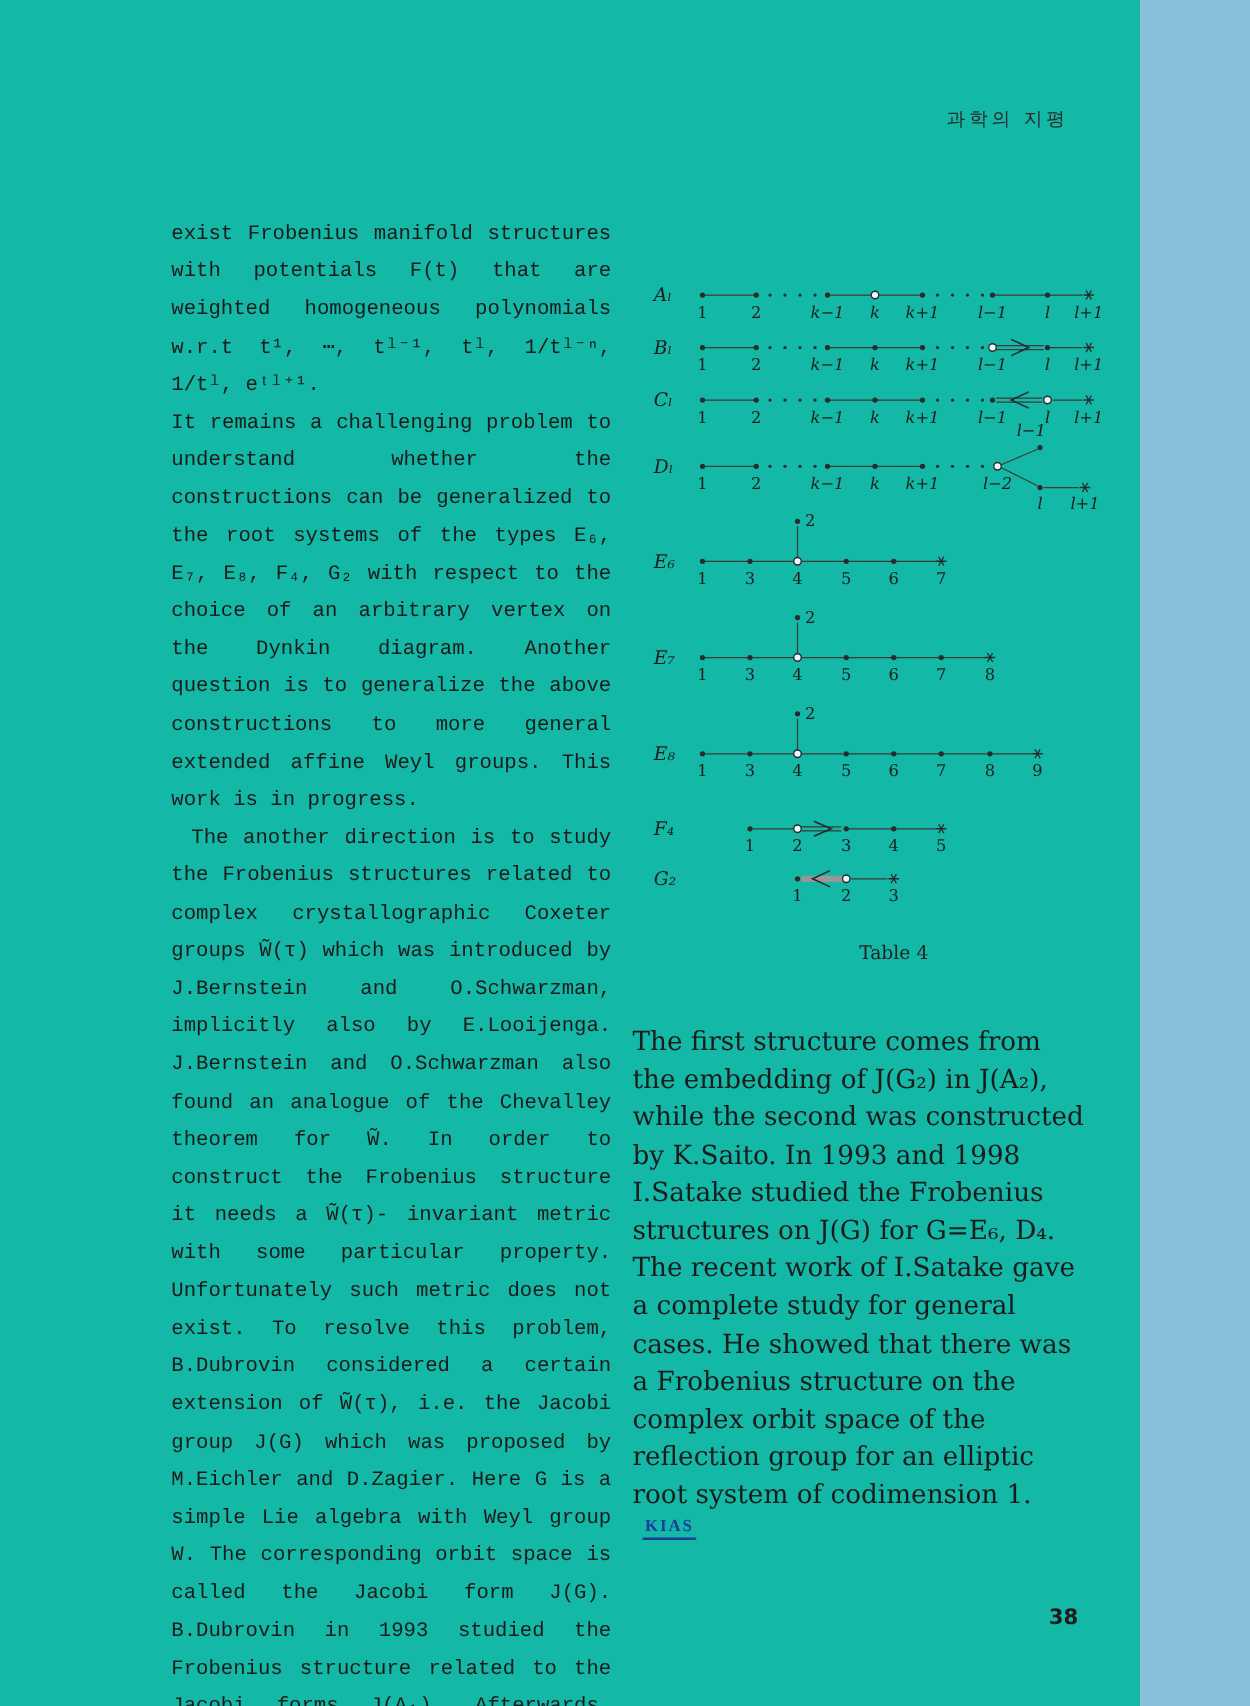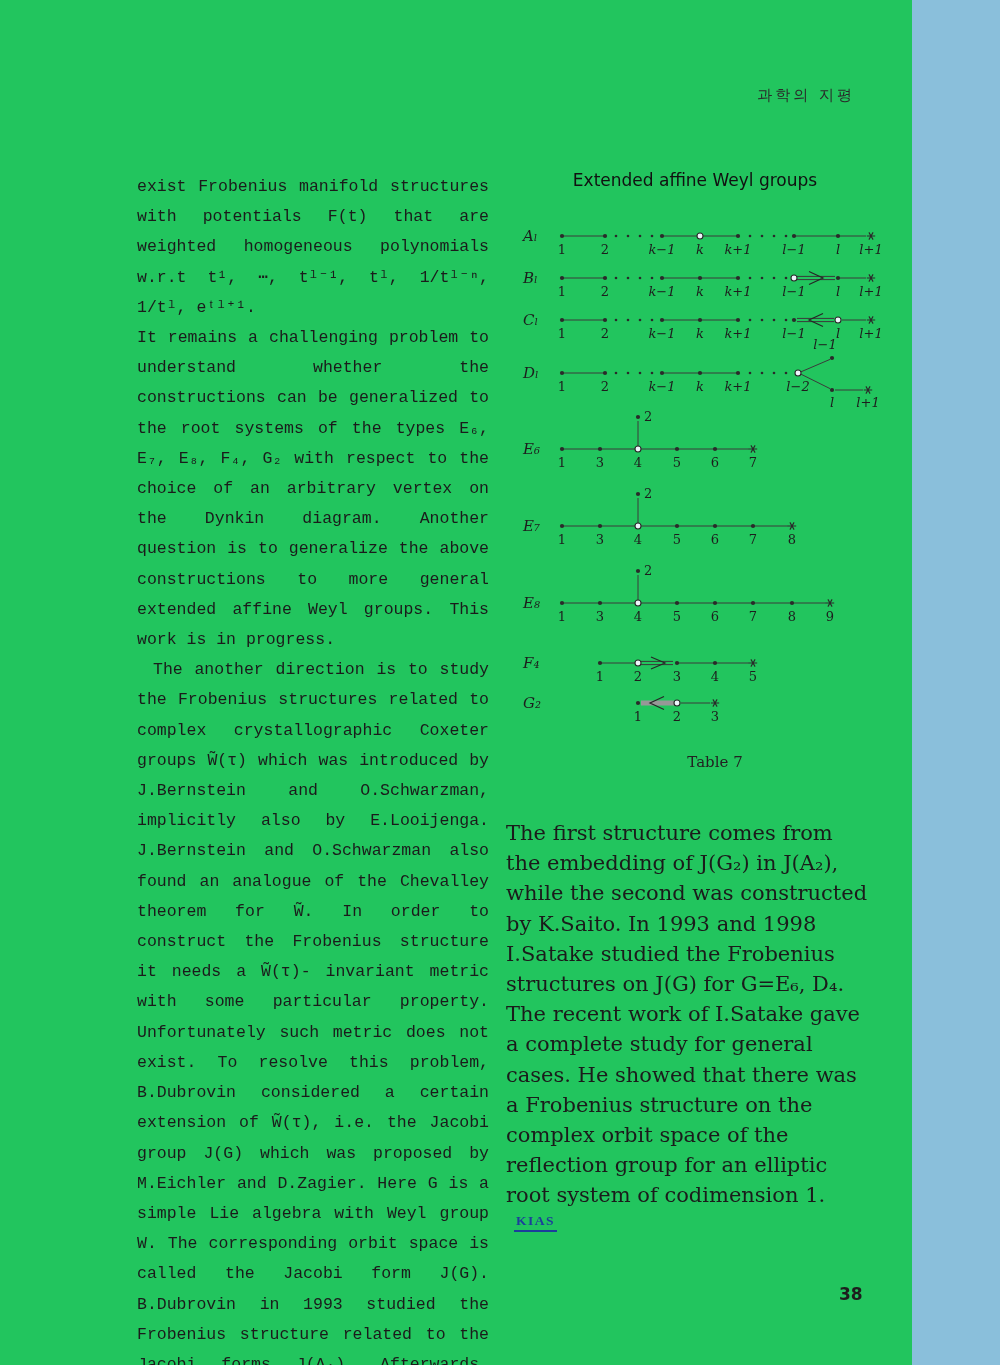--- a/index.html
+++ b/index.html
@@ -1,18 +1,18 @@
 <!DOCTYPE html>
 <html><head>
 <meta charset="utf-8">
 <style>
   html,body { margin:0; padding:0; }
   .page {
     position:relative; width:1000px; height:1365px;
-    background:#22c55e; overflow:hidden;
+    background:#14b8a6; overflow:hidden;
     font-family:"DejaVu Serif","DejaVu Sans",serif;
     color:#1b1b1b;
   }
   .stripe {
     position:absolute; top:0; right:0; width:88px; height:1365px;
     background:#8abfdb;
   }
   .running-header {
     position:absolute; top:86px; left:725px; width:130px;
     text-align:right; font-family:"DejaVu Sans",sans-serif;
@@ -73,21 +73,20 @@
   <div class="stripe"></div>
 
   <div class="running-header">과학의 지평</div>
 
   <div class="col-left">
     <p>exist Frobenius manifold structures with potentials F(t) that are weighted homogeneous polynomials w.r.t t¹, ⋯, tˡ⁻¹, tˡ, 1/tˡ⁻ⁿ, 1/tˡ, eᵗˡ⁺¹.</p>
     <p>It remains a challenging problem to understand whether the constructions can be generalized to the root systems of the types E₆, E₇, E₈, F₄, G₂ with respect to the choice of an arbitrary vertex on the Dynkin diagram. Another question is to generalize the above constructions to more general extended affine Weyl groups. This work is in progress.</p>
     <p class="indent">The another direction is to study the Frobenius structures related to complex crystallographic Coxeter groups W̃(τ) which was introduced by J.Bernstein and O.Schwarzman, implicitly also by E.Looijenga. J.Bernstein and O.Schwarzman also found an analogue of the Chevalley theorem for W̃. In order to construct the Frobenius structure it needs a W̃(τ)- invariant metric with some particular property. Unfortunately such metric does not exist. To resolve this problem, B.Dubrovin considered a certain extension of W̃(τ), i.e. the Jacobi group J(G) which was proposed by M.Eichler and D.Zagier. Here G is a simple Lie algebra with Weyl group W. The corresponding orbit space is called the Jacobi form J(G). B.Dubrovin in 1993 studied the Frobenius structure related to the Jacobi forms J(A₁). Afterwards, M.Bertola in 2001 generalized this construction and obtained a Frobenius manifold structure on J(G) for G=Aₗ, Bₗ, G₂. Especially, in the case of type G₂, M.Bertola can find two different Frobenius structures.</p>
   </div>
 
-  <div class="fig-title">Extended affine Weyl groups</div>
 
   <svg class="diagram-svg" width="380" height="520" viewBox="0 0 380 520" xmlns="http://www.w3.org/2000/svg">
     <defs>
       <g id="nd">
           <circle r="2.1" fill="#2a2a2a"></circle>
         </g>
       <g id="no">
           <circle r="3" fill="#edf6fb" stroke="#2a2a2a" stroke-width="1.1"></circle>
         </g>
       <g id="na">
@@ -321,21 +320,21 @@
       <line class="e" x1="176" y1="488" x2="205" y2="488"></line>
       <use href="#nd" x="133" y="488"></use>
         <use href="#no" x="172" y="488"></use>
         <use href="#na" x="210" y="488"></use>
       <text class="nl" x="133" y="506">1</text>
       <text class="nl" x="172" y="506">2</text>
       <text class="nl" x="210" y="506">3</text>
     </g>
   </svg>
 
-  <div class="fig-caption">Table 7</div>
+  <div class="fig-caption">Table 4</div>
 
   <div class="col-right">
     <p>The first structure comes from the embedding of J(G₂) in J(A₂), while the second was constructed by K.Saito. In 1993 and 1998 I.Satake studied the Frobenius structures on J(G) for G=E₆, D₄. The recent work of I.Satake gave a complete study for general cases. He showed that there was a Frobenius structure on the complex orbit space of the reflection group for an elliptic root system of codimension 1.</p><span class="kias-logo">KIAS</span>
   </div>
 
   <div class="page-number">38</div>
 
 </div>
 
 </body></html>

